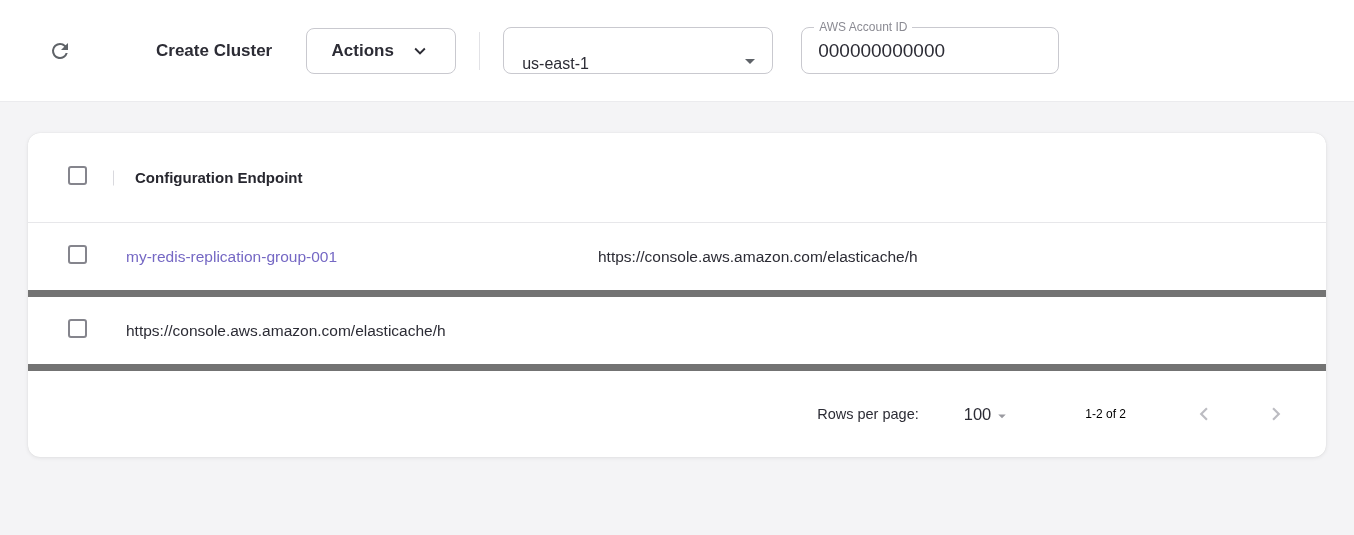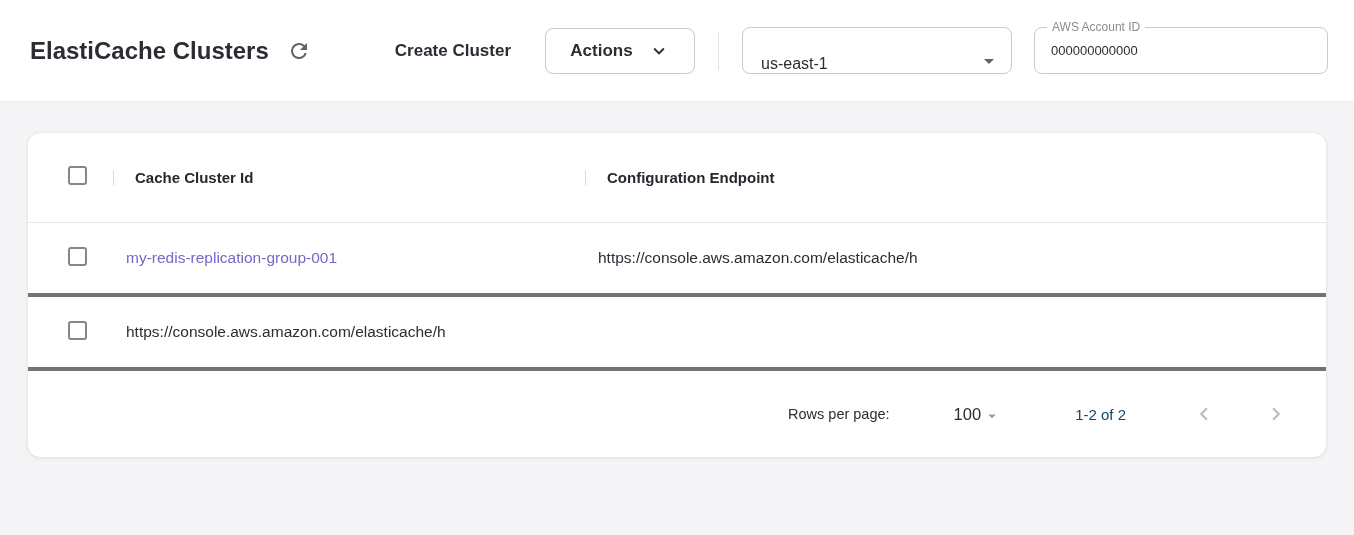--- a/index.html
+++ b/index.html
@@ -87,23 +87,23 @@
     align-items: flex-end;
     justify-content: space-between;
     padding: 0 10px 0 18px;
     font-size: 16px;
     cursor: pointer;
   }
   .select-box svg { width: 24px; height: 24px; fill: #5f6368; }
 
   .account-field {
     position: relative;
-    width: 294px;
+    width: 258px;
     height: 47px;
-    margin-left: 22px;
+    margin-left: 28px;
     background: #ffffff;
     border: 1px solid #c9c9cf;
     border-radius: 8px;
   }
   .account-field .float-label {
     position: absolute;
     top: -8px;
     left: 12px;
     background: #ffffff;
     padding: 0 5px;
@@ -113,21 +113,21 @@
   }
   .account-field input {
     width: 100%;
     height: 100%;
     border: none;
     outline: none;
     background: transparent;
     border-radius: 8px;
     padding: 0 16px;
     font-family: inherit;
-    font-size: 13px;
+    font-size: 19px;
     color: #2c2c35;
   }
 
   
   .card {
     margin: 31px 28px 0 28px;
     background: #ffffff;
     border-radius: 12px;
     box-shadow: 0 1px 4px rgba(0,0,0,0.08), 0 0 1px rgba(0,0,0,0.12);
     overflow: hidden;
@@ -155,21 +155,21 @@
     position: absolute;
     left: 0;
     top: 50%;
     transform: translateY(-50%);
     width: 1px;
     height: 15px;
     background: #d9d9de;
   }
   .trow {
     height: 74px;
-    border-bottom: 4px solid #737373;
+    border-bottom: 7px solid #737373;
   }
   .td {
     padding-left: 13px;
     font-size: 15.5px;
     color: #2c2c35;
     white-space: nowrap;
     overflow: hidden;
   }
   .cell-checkbox { padding-left: 40px; }
   .checkbox {
@@ -193,45 +193,44 @@
     display: flex;
     align-items: center;
     justify-content: flex-end;
     padding-right: 30px;
     gap: 32px;
   }
   .rpp-label { font-size: 14.5px; color: #2c2c35; }
   .rpp-select {
     display: flex;
     align-items: flex-end;
-    margin-left: 32px;
+    margin-left: 13px;
     cursor: pointer;
   }
   .rpp-value { font-size: 16.5px; color: #2c2c35; }
   .rpp-select svg { width: 18px; height: 18px; fill: #9a9aa0; margin: 0 0 -1px 2px; }
-  .range-label { margin-left: 42px; font-size: 15px; color: #0c4a6e; }
+  .range-label { margin-left: 42px; font-size: 12px; color: #000000; }
   .page-btn {
     background: none;
     border: none;
     width: 40px;
     height: 40px;
     border-radius: 50%;
     display: flex;
     align-items: center;
     justify-content: center;
     cursor: default;
   }
   .page-btn.prev { margin-left: 26px; }
   .page-btn svg { width: 26px; height: 26px; fill: #bcbcc2; }
 </style>
 </head>
 <body>
 
 <header class="topbar">
-  <h1 class="page-title">ElastiCache Clusters</h1>
 
   <button class="icon-btn">
     <span style="display:flex">
       <svg viewBox="0 0 24 24">
           <path d="M17.65 6.35A7.95 7.95 0 0 0 12 4a8 8 0 1 0 7.73 10h-2.08A6 6 0 1 1 12 6c1.66 0 3.14.69 4.22 1.78L13 11h7V4l-2.35 2.35z"></path>
         </svg>
     </span>
   </button>
 
   <button class="text-btn">Create Cluster</button>
@@ -261,21 +260,20 @@
     <input type="text" value="000000000000" style="">
   </div>
 </header>
 
 <main class="card">
 
   <div class="grid-row thead-row">
     <div class="cell-checkbox">
       <span class="checkbox"></span>
     </div>
-    <div class="th">Cache Cluster Id</div>
     <div class="th">Configuration Endpoint</div>
   </div>
 
   <div class="grid-row trow">
     <div class="cell-checkbox">
       <span class="checkbox"></span>
     </div>
     <div class="td">
       <a class="link">my-redis-replication-group-001</a>
     </div>

